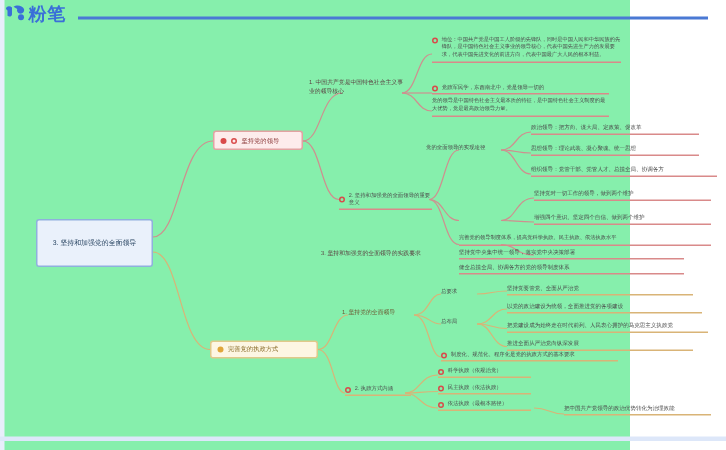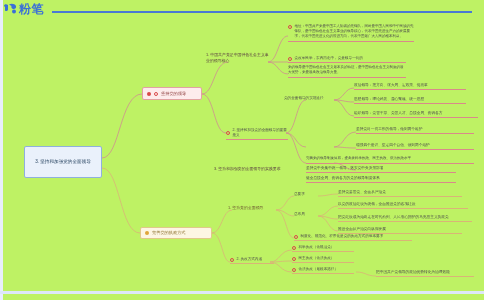--- a/index.html
+++ b/index.html
@@ -1,21 +1,21 @@
 <!DOCTYPE html>
 <html><head>
 <meta charset="utf-8">
 <style>
   html,body{margin:0;padding:0;}
   body{
     width:484px;height:300px;background:#ffffff;
     font-family:"Liberation Sans","DejaVu Sans",sans-serif;
     overflow:hidden;position:relative;
   }
-  #stage{position:absolute;inset:0;width:484px;height:300px;background:#bef264;}
+  #stage{position:absolute;inset:0;width:420px;height:300px;background:#86efac;}
 
   
   .edge-left{position:absolute;left:0;top:0;width:3px;height:300px;background:#e8eefb;}
   .edge-bottom{position:absolute;left:0;bottom:6px;width:484px;height:3px;background:#dde7f9;}
 
   
   .header{position:absolute;left:0;top:0;width:484px;height:22px;}
   .logo{position:absolute;left:3px;top:3px;display:flex;align-items:center;gap:2px;}
   .logo-mark{width:14px;height:13px;display:block;}
   .logo-text{font-size:12px;font-weight:bold;color:#3a6fd8;letter-spacing:.5px;

